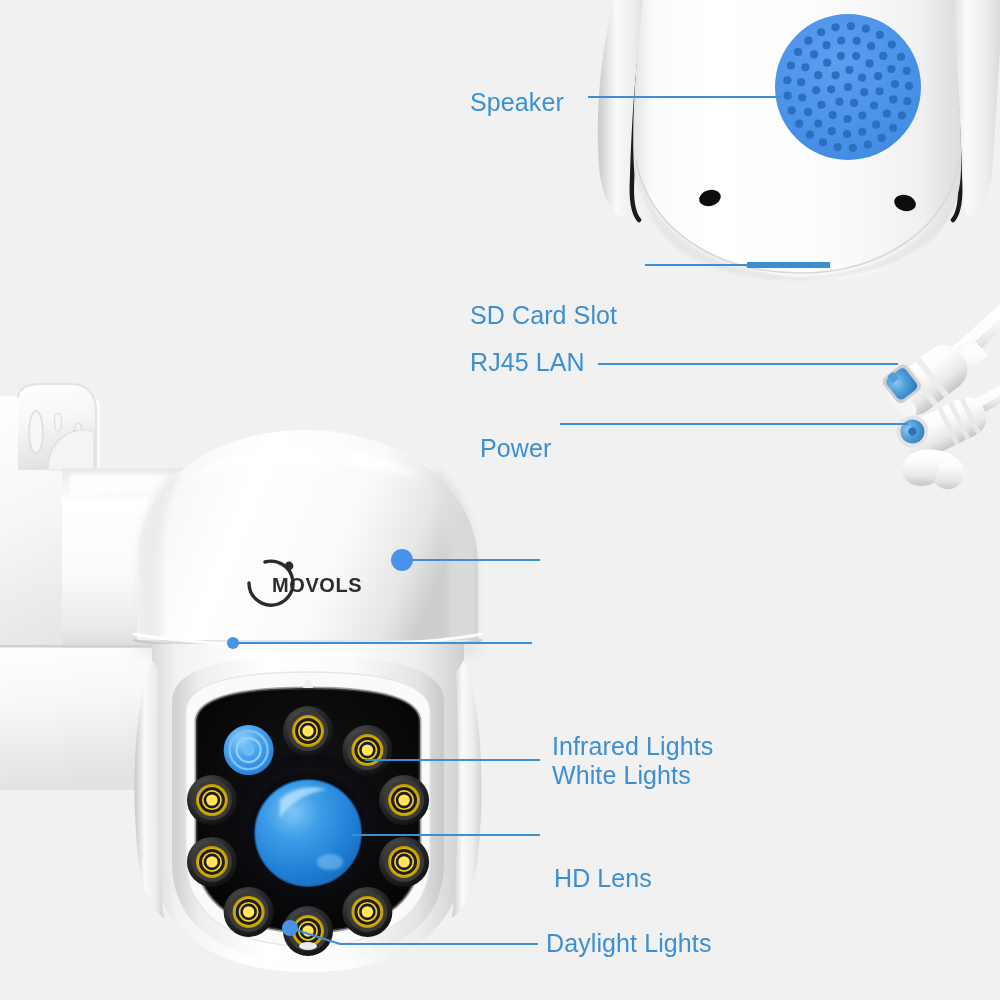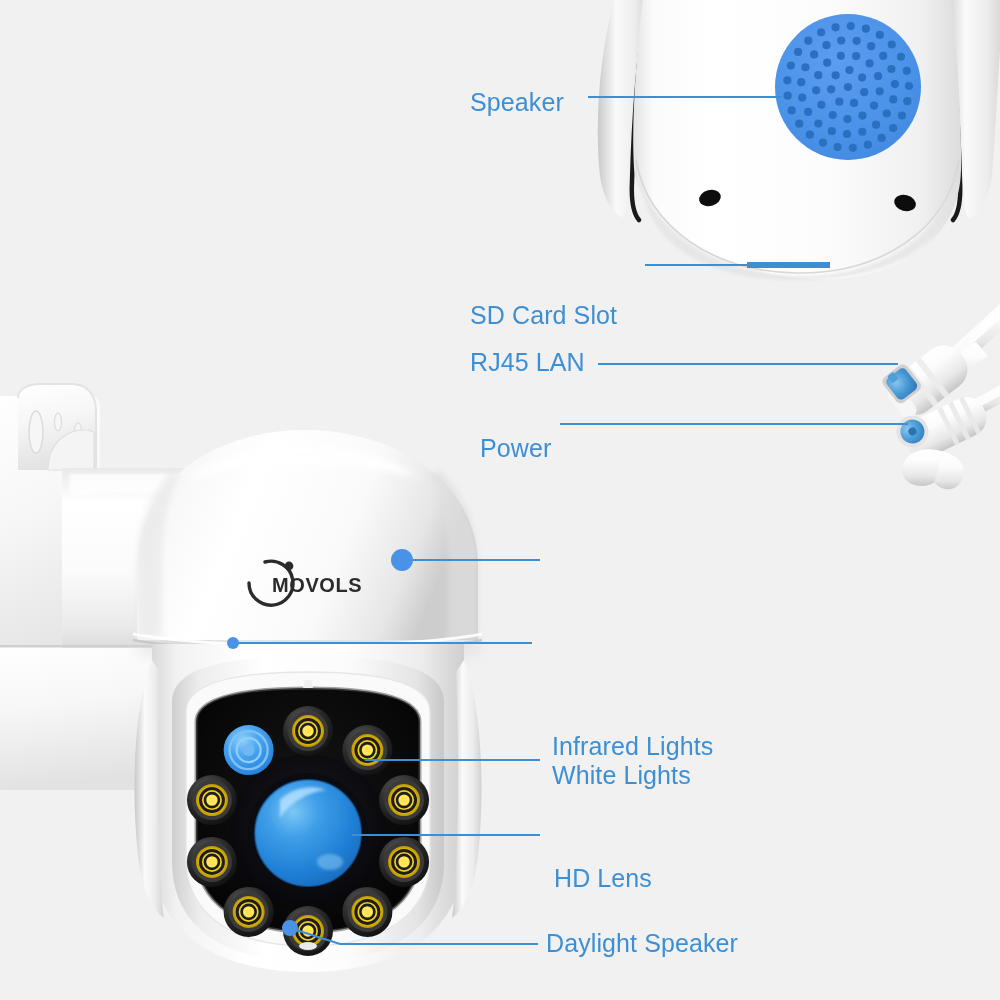--- a/index.html
+++ b/index.html
@@ -513,15 +513,15 @@
   <div class="callout-label" style="left:480px; top:411px;margin-top:23px;">Power</div>
 
 
 
   <div class="callout-label two-line" style="left:552px; top:732px;">Infrared Lights</div>
 
   <div class="callout-label two-line" style="left:552px; top:761px;">White Lights</div>
 
   <div class="callout-label" style="left:554px; top:821px;margin-top:43px;">HD Lens</div>
 
-  <div class="callout-label" style="left:546px; top:929px;">Daylight Speaker</div>
+  <div class="callout-label" style="left:546px; top:929px;">Daylight Lights</div>
 
 </div>
 
 </body></html>

